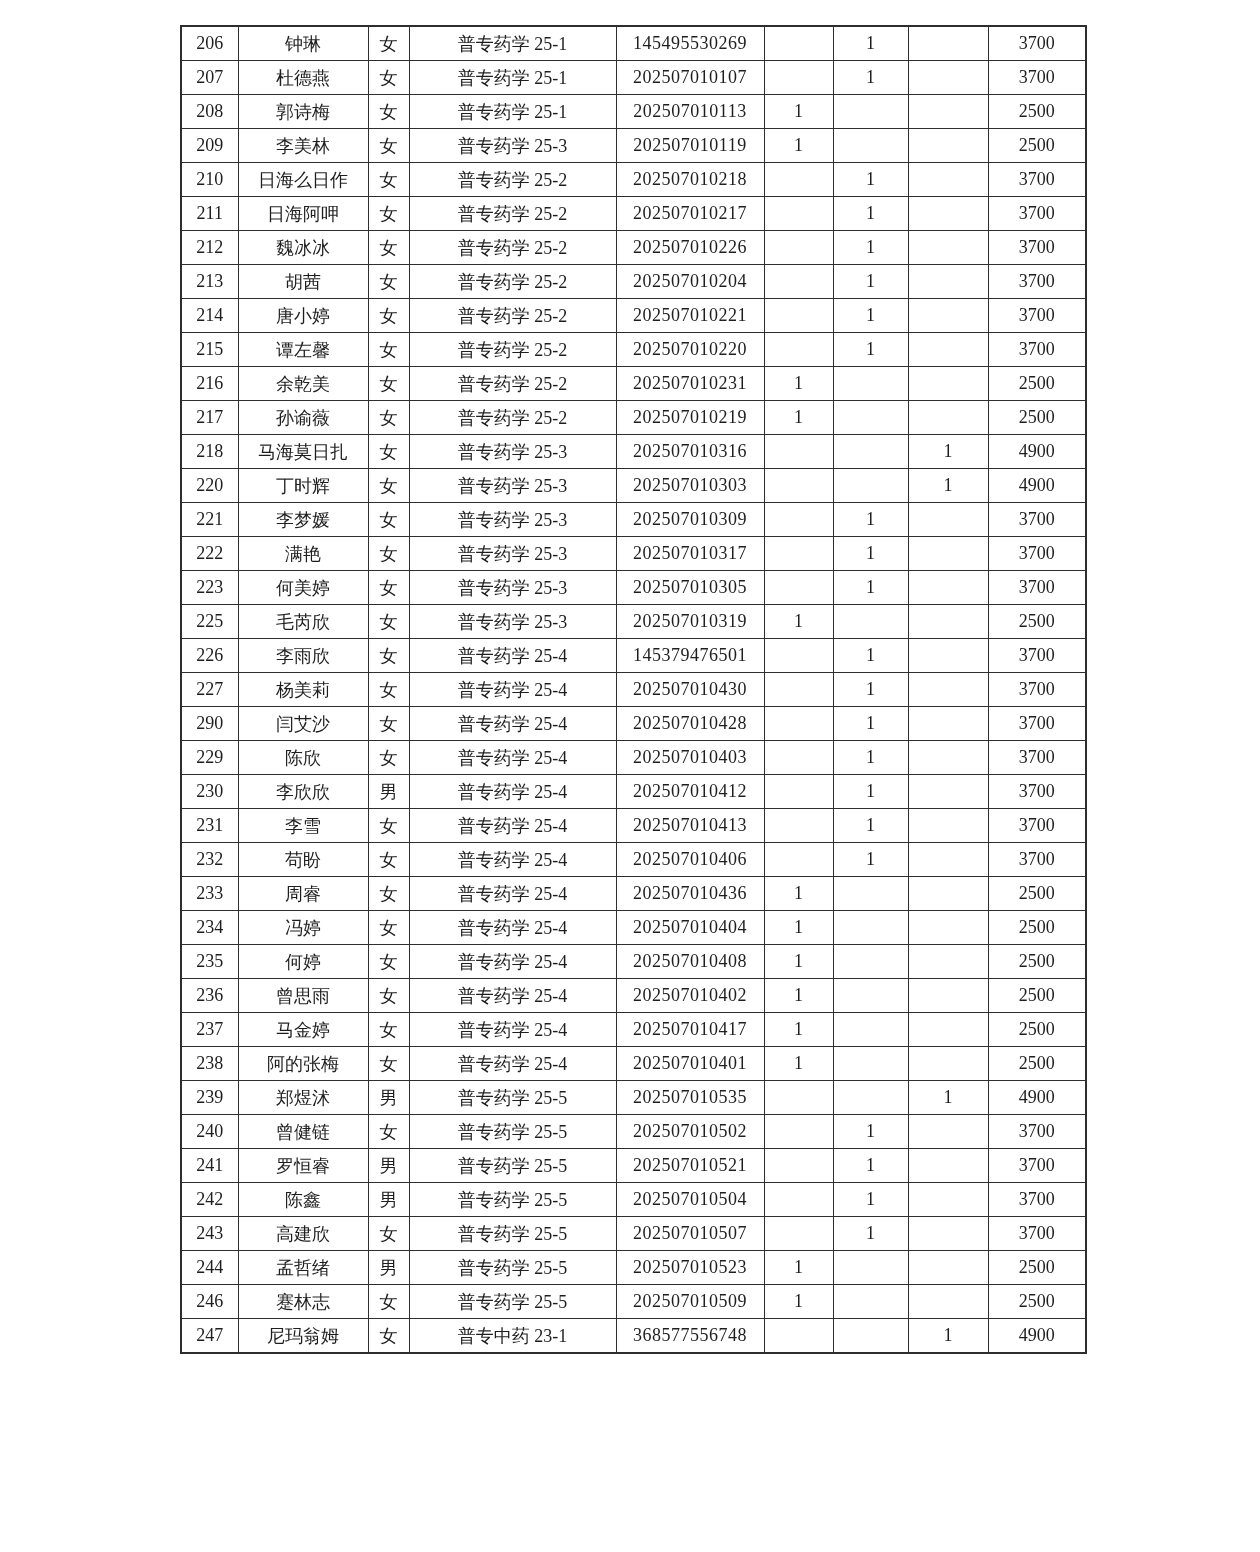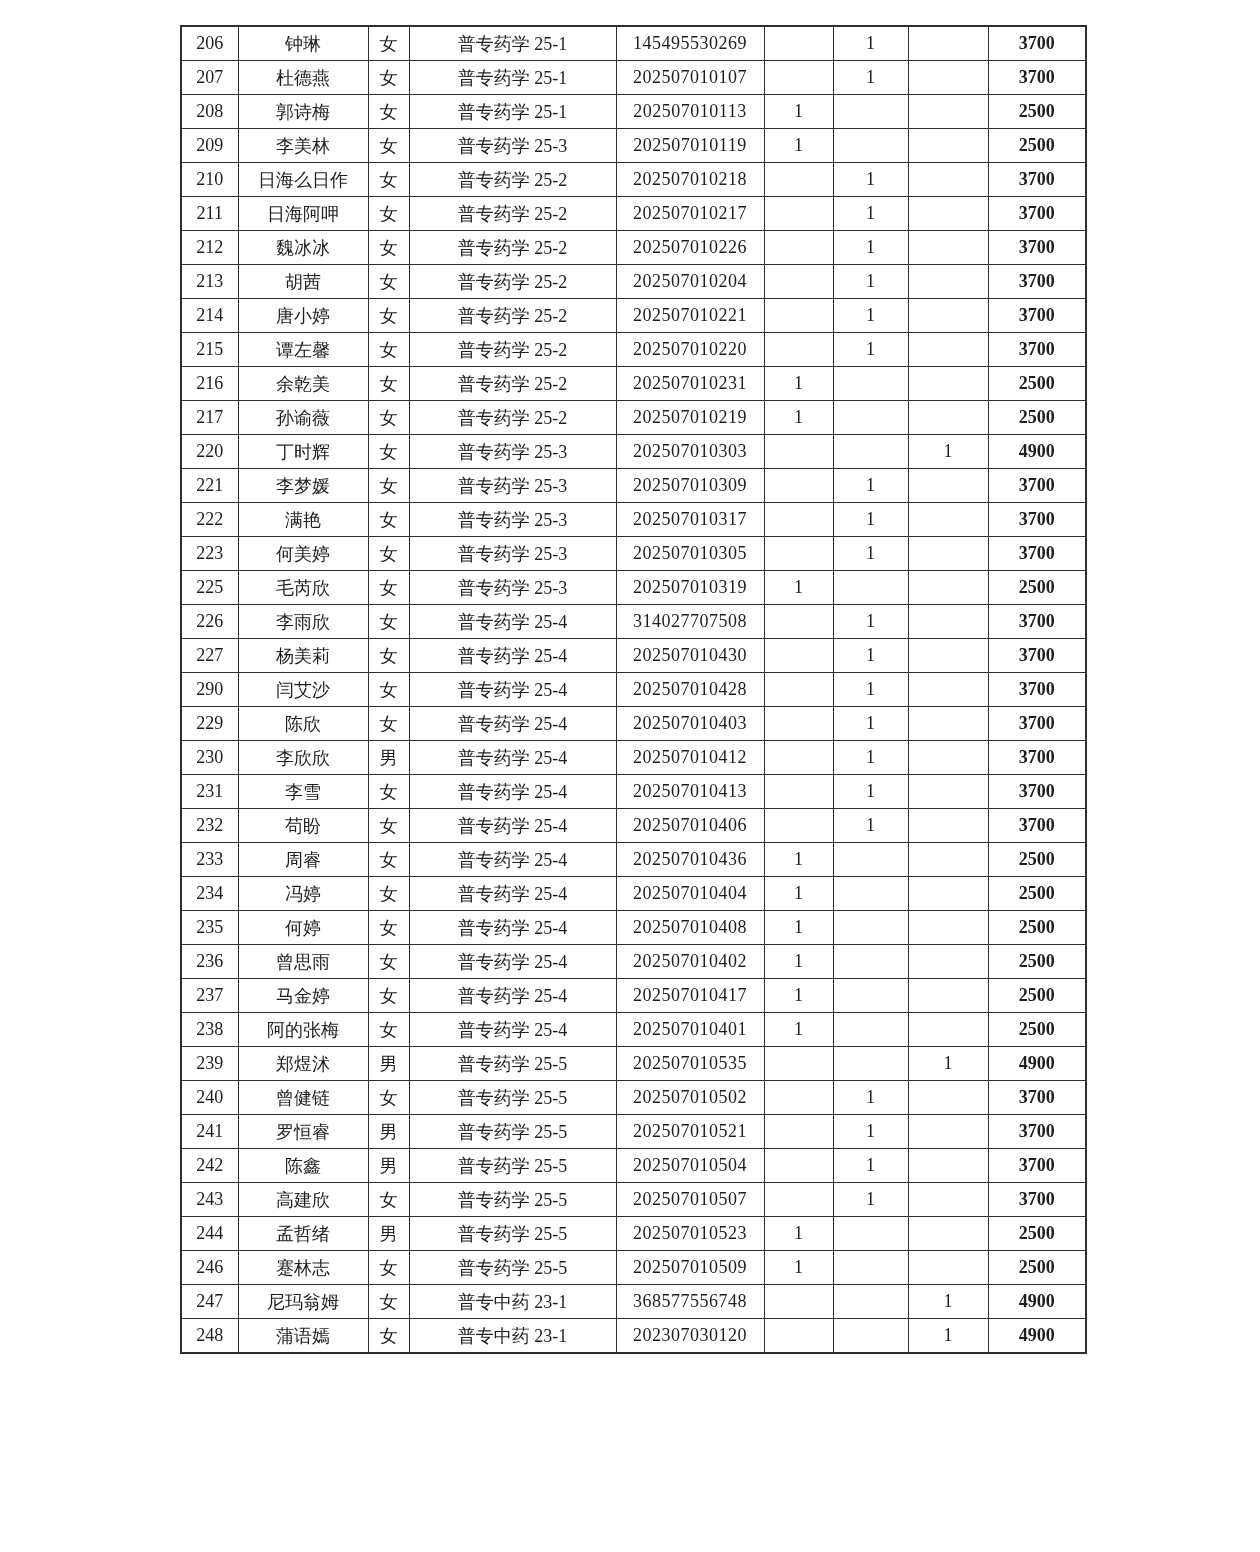--- a/index.html
+++ b/index.html
@@ -35,21 +35,21 @@
     padding: 0 2px;
     text-align: center;
     vertical-align: middle;
     font-size: 18px;
     color: #1e1e1e;
     white-space: nowrap;
     overflow: hidden;
   }
   td.c-seq    { font-size: 17px; }
   td.c-id     { font-size: 17px; letter-spacing: 0.5px; }
-  td.c-amt    { font-size: 17px; font-weight: bold; }
+  td.c-amt    { font-size: 17px; }
   td.c-m1, td.c-m2, td.c-m3 { font-size: 17px; }
 </style>
 </head>
 <body>
 
 <div class="page">
   <table class="roster">
     <colgroup>
       <col style="width:57px">
       <col style="width:130px">
@@ -188,20 +188,31 @@
     <td class="c-name">孙谕薇</td>
     <td class="c-gender">女</td>
     <td class="c-class">普专药学 25-2</td>
     <td class="c-id">202507010219</td>
     <td class="c-m1">1</td>
     <td class="c-m2"></td>
     <td class="c-m3"></td>
     <td class="c-amt">2500</td>
   </tr>
         <tr>
+    <td class="c-seq">218</td>
+    <td class="c-name">马海莫日扎</td>
+    <td class="c-gender">女</td>
+    <td class="c-class">普专药学 25-3</td>
+    <td class="c-id">202507010316</td>
+    <td class="c-m1"></td>
+    <td class="c-m2"></td>
+    <td class="c-m3">1</td>
+    <td class="c-amt">4900</td>
+  </tr>
+        <tr>
     <td class="c-seq">220</td>
     <td class="c-name">丁时辉</td>
     <td class="c-gender">女</td>
     <td class="c-class">普专药学 25-3</td>
     <td class="c-id">202507010303</td>
     <td class="c-m1"></td>
     <td class="c-m2"></td>
     <td class="c-m3">1</td>
     <td class="c-amt">4900</td>
   </tr>
@@ -247,21 +258,21 @@
     <td class="c-m1">1</td>
     <td class="c-m2"></td>
     <td class="c-m3"></td>
     <td class="c-amt">2500</td>
   </tr>
         <tr>
     <td class="c-seq">226</td>
     <td class="c-name">李雨欣</td>
     <td class="c-gender">女</td>
     <td class="c-class">普专药学 25-4</td>
-    <td class="c-id">314027707508</td>
+    <td class="c-id">145379476501</td>
     <td class="c-m1"></td>
     <td class="c-m2">1</td>
     <td class="c-m3"></td>
     <td class="c-amt">3700</td>
   </tr>
         <tr>
     <td class="c-seq">227</td>
     <td class="c-name">杨美莉</td>
     <td class="c-gender">女</td>
     <td class="c-class">普专药学 25-4</td>
@@ -468,31 +479,20 @@
     <td class="c-m2"></td>
     <td class="c-m3"></td>
     <td class="c-amt">2500</td>
   </tr>
         <tr>
     <td class="c-seq">247</td>
     <td class="c-name">尼玛翁姆</td>
     <td class="c-gender">女</td>
     <td class="c-class">普专中药 23-1</td>
     <td class="c-id">368577556748</td>
-    <td class="c-m1"></td>
-    <td class="c-m2"></td>
-    <td class="c-m3">1</td>
-    <td class="c-amt">4900</td>
-  </tr>
-        <tr>
-    <td class="c-seq">248</td>
-    <td class="c-name">蒲语嫣</td>
-    <td class="c-gender">女</td>
-    <td class="c-class">普专中药 23-1</td>
-    <td class="c-id">202307030120</td>
     <td class="c-m1"></td>
     <td class="c-m2"></td>
     <td class="c-m3">1</td>
     <td class="c-amt">4900</td>
   </tr>
       </tbody>
   </table>
 </div>
 
 </body></html>

